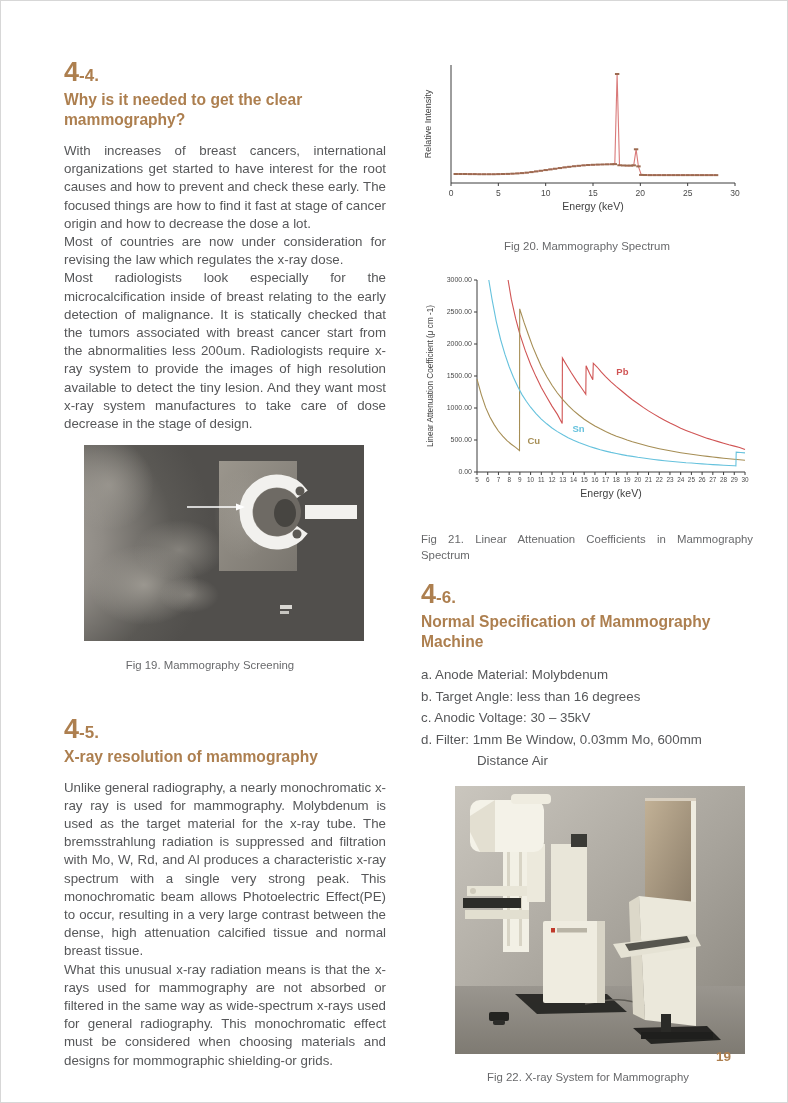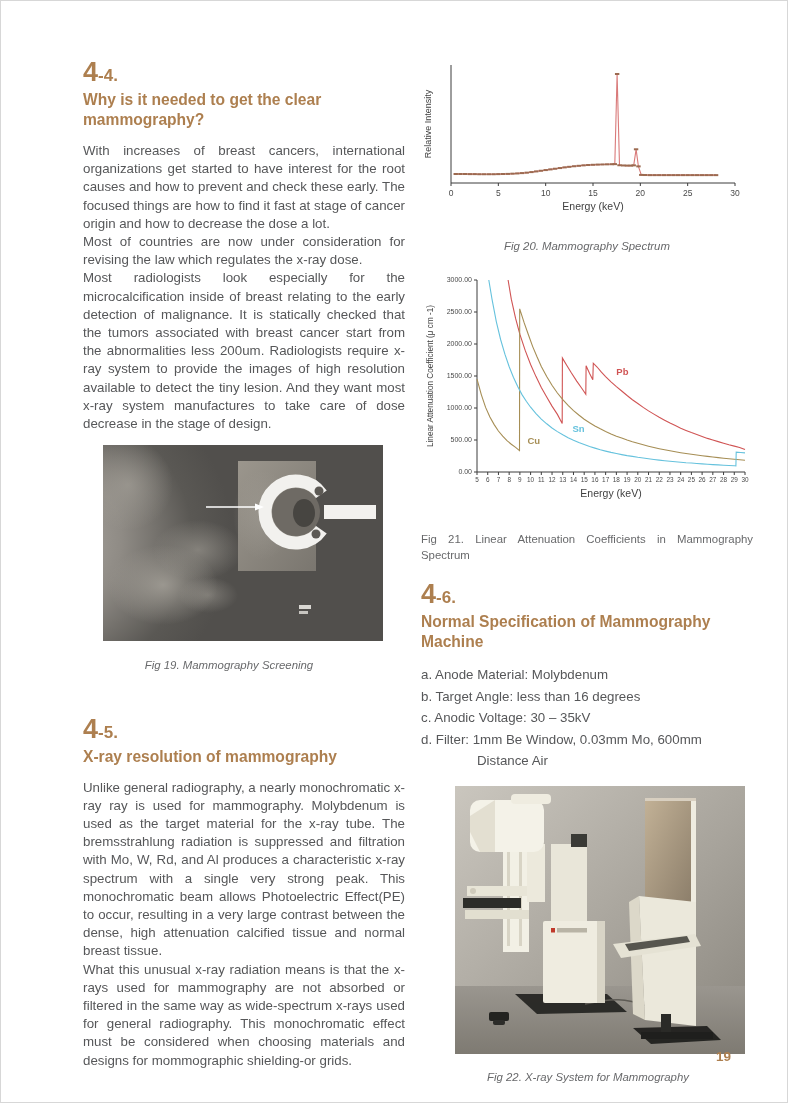--- a/index.html
+++ b/index.html
@@ -5,32 +5,32 @@
   html,body{margin:0;padding:0;background:#ffffff;}
   .page{
     position:relative;
     width:788px;height:1103px;
     background:#ffffff;
     border:1px solid #d7d7d7;
     box-sizing:border-box;
     font-family:"Liberation Sans", sans-serif;
     overflow:hidden;
   }
-  .col-left{position:absolute;left:82px;top:58px;width:322px;}
+  .col-left{position:absolute;left:63px;top:58px;width:322px;}
   .col-right{position:absolute;left:420px;top:52px;width:332px;}
 
   .sec-num{color:var(--head);font-weight:bold;line-height:1;margin:0;}
   .num-big{font-size:27px;}
   .num-rest{font-size:17px;}
   .sec-title{color:var(--head);font-weight:bold;font-size:15.6px;line-height:1.28;margin:4px 0 12px 0;}
   .body-text p{margin:0;font-size:13.3px;line-height:1.37;color:var(--body);text-align:justify;}
 
   figure{margin:0;}
   .figcap{font-size:11.4px;color:var(--cap);line-height:1.35;}
-  .cap-center{text-align:center;font-style:italic;}
+  .cap-center{text-align:center;}
   .cap-justify{text-align:justify;}
 
   .fig19-wrap{margin:12px 0 0 20px;width:252px;}
   .fig19-wrap .figcap{margin-top:13px;}
   .sec-2{margin-top:42px;}
 
   .chart-block{margin:0;}
   .chart-block .figcap{margin-top:6px;}
   .fig21-block{margin-top:20px;}
   .fig21-block .figcap{margin-top:8px;}

